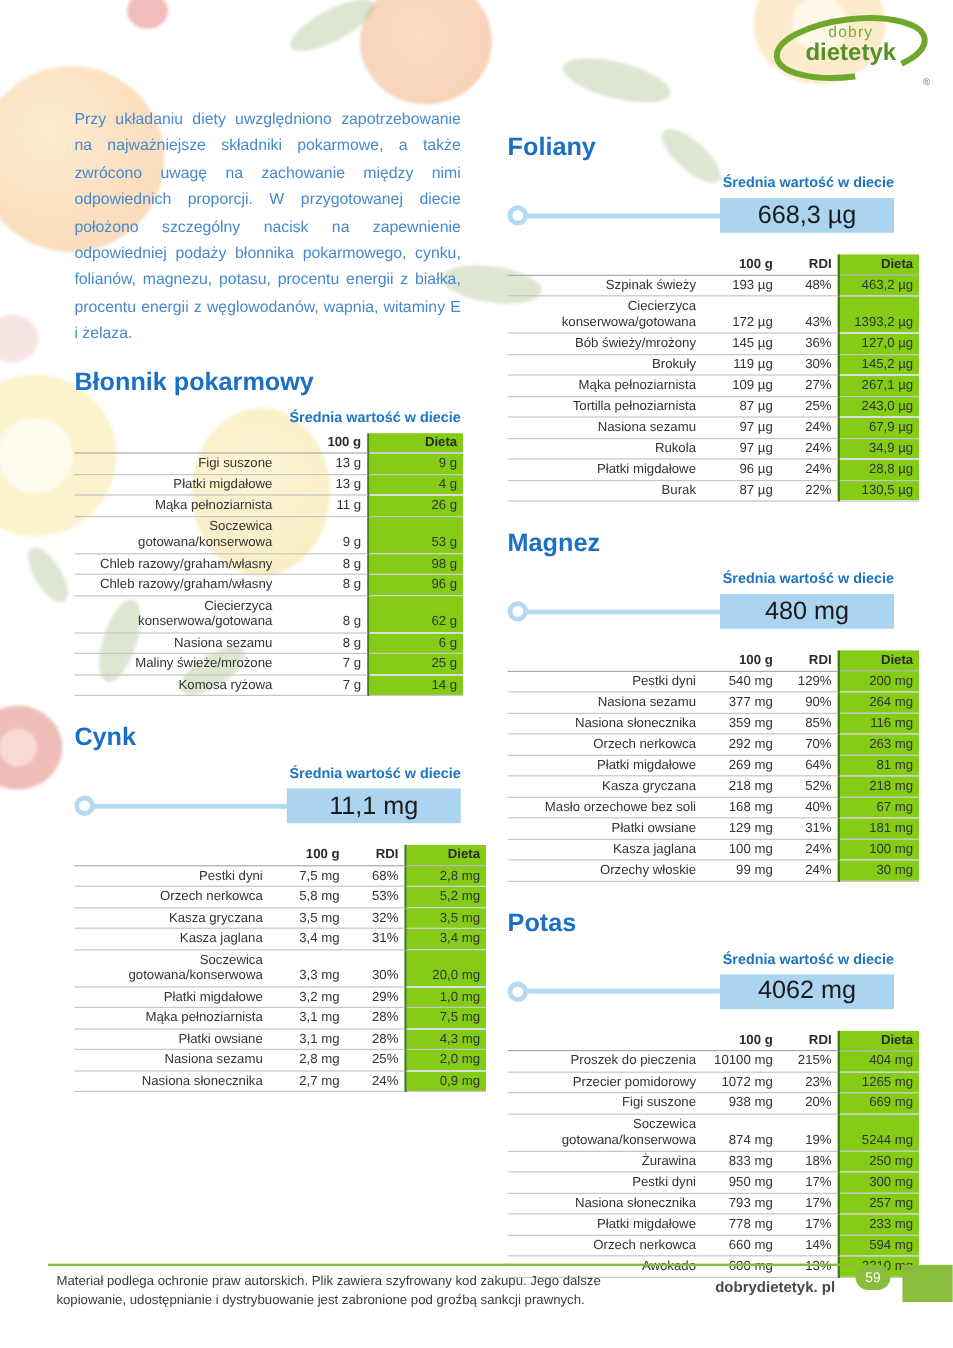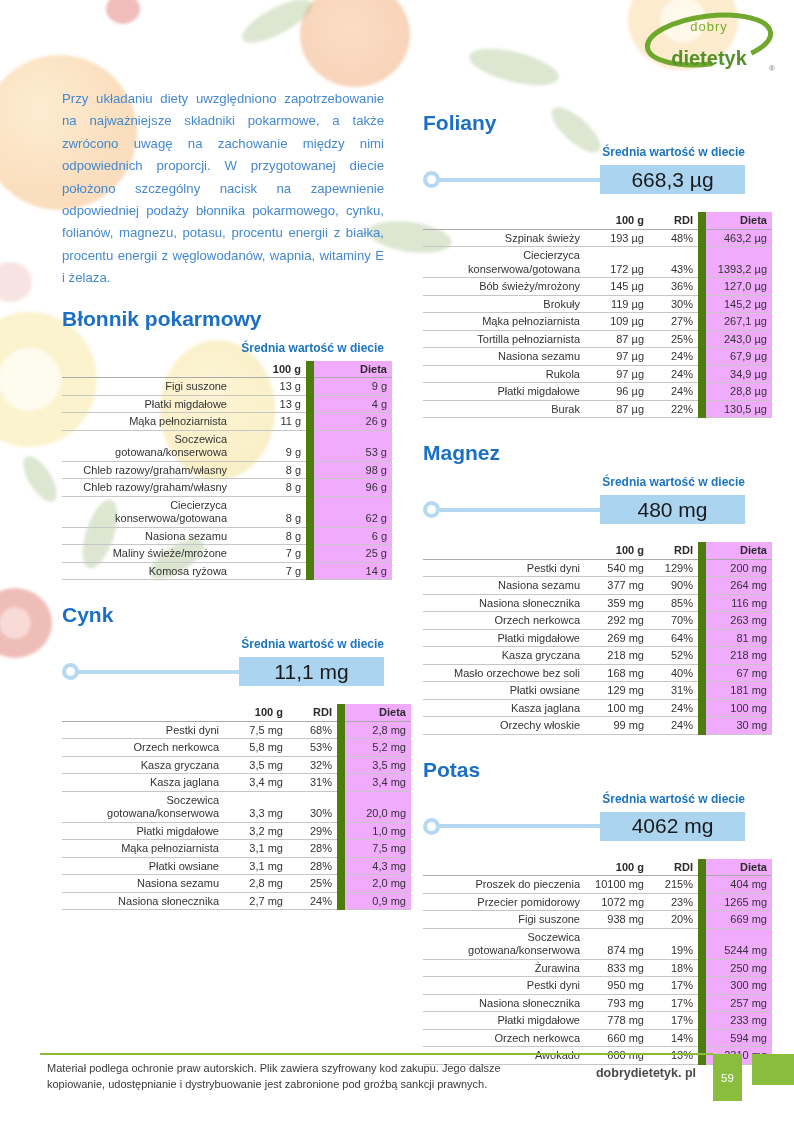--- a/index.html
+++ b/index.html
@@ -31,21 +31,21 @@
   .d-cherry{left:106px;top:-6px;width:34px;height:30px;border-radius:50%;background:#d9534f;opacity:.38;}
   .d-flower{left:-22px;top:588px;width:74px;height:70px;border-radius:50%;
     background:radial-gradient(circle, #f0b0a8 0 30%, #dd6f64 32% 80%);opacity:.45;}
   .d-pink{left:-12px;top:262px;width:44px;height:40px;border-radius:50%;background:#e8a7a2;opacity:.30;}
 
   
   .logo{position:absolute;left:643px;top:8px;width:140px;height:72px;z-index:2;}
   .logo svg{position:absolute;left:0;top:0;}
   .logo-text{position:absolute;left:0;top:12px;width:132px;text-align:center;line-height:1;}
   .logo-dobry{display:block;font-size:13px;color:#79ab31;letter-spacing:1px;}
-  .logo-dietetyk{display:block;font-size:20px;font-weight:bold;color:#55912a;margin-top:15px;}
+  .logo-dietetyk{display:block;font-size:20px;font-weight:bold;color:#55912a;margin-top:1px;}
   .logo-r{position:absolute;left:126px;top:56px;font-size:8px;color:#777;}
 
   
   .col{position:absolute;z-index:1;width:322px;}
   .col-left{left:62px;top:88px;}
   .col-right{left:423px;top:110px;}
 
   .intro{color:#4589cf;font-size:13.2px;line-height:22.4px;text-align:justify;margin:0 0 16px;}
 
   .section{margin-bottom:22px;}
@@ -57,36 +57,36 @@
   .avg-box{width:145px;height:29px;background:#abd4f0;display:flex;align-items:center;justify-content:center;
            font-size:21px;color:#1a1a1a;flex:0 0 auto;}
 
   
   .ntable{width:100%;border-collapse:collapse;table-layout:fixed;font-size:11px;color:#333;}
   .ntable th,.ntable td{padding:2px 0 1px;vertical-align:bottom;border-bottom:1px solid #c6c6c6;
      text-align:right;line-height:13.5px;overflow:hidden;}
   .ntable thead th{font-weight:bold;color:#2b2b2b;border-bottom:1px solid #aaaaaa;}
   .c-name{text-align:left;padding-right:4px !important;}
   .c-num{padding-right:5px !important;}
-  .c-dieta{background:#f0abfc;padding-right:5px !important;border-left:8px solid #4d7c0f;}
+  .c-dieta{background:#84cc16;padding-right:5px !important;border-left:2px solid #4d7c0f;}
   .cols3 th:nth-child(1){width:157px;}
   .cols3 th:nth-child(2){width:60px;}
   .cols3 th:nth-child(3){width:44px;}
   .cols3 th:nth-child(4){width:61px;}
   .cols2 th:nth-child(1){width:165px;}
   .cols2 th:nth-child(2){width:70px;}
   .cols2 th:nth-child(3){width:73px;}
 
   
   .footer{position:absolute;left:0;right:0;top:1053px;height:70px;z-index:2;}
   .f-line{position:absolute;left:40px;width:673px;top:0;height:2px;background:#8bbd3d;}
   .f-text{position:absolute;left:47px;top:8px;width:500px;font-size:11px;line-height:15.5px;color:#3a3a3a;}
   .f-site{position:absolute;right:98px;top:13px;font-size:12.5px;font-weight:bold;color:#4a4a4a;}
-  .f-page{position:absolute;left:713px;top:1px;width:29px;height:47px;background:#8bbd3d;color:#fff;
-          display:flex;align-items:center;justify-content:center;font-size:11.5px;}
+  .f-page{position:absolute;left:713px;top:1px;width:29px;height:21px;background:#8bbd3d;color:#fff;
+          display:flex;align-items:center;justify-content:center;font-size:11.5px;border-radius:11px;}
   .f-block{position:absolute;left:752px;right:0;top:1px;height:31px;background:#8bbd3d;}
 </style>
 </head>
 <body>
 
 <div class="page">
 
   <div class="decor">
     <div class="d-orange1"></div>
     <div class="d-tangerine"></div>

